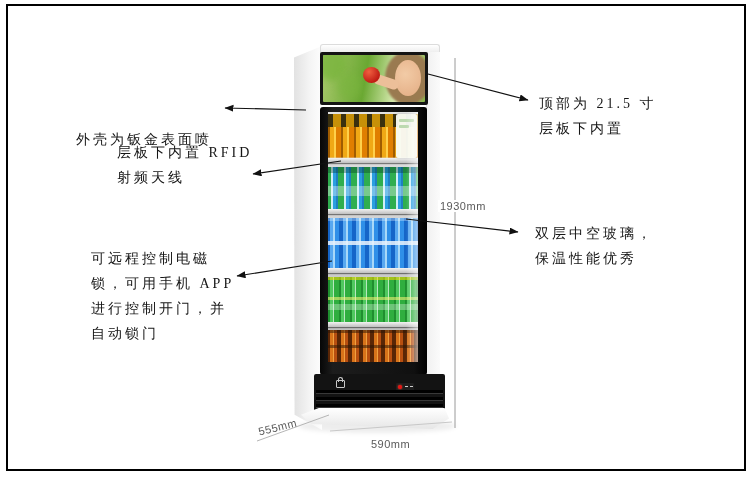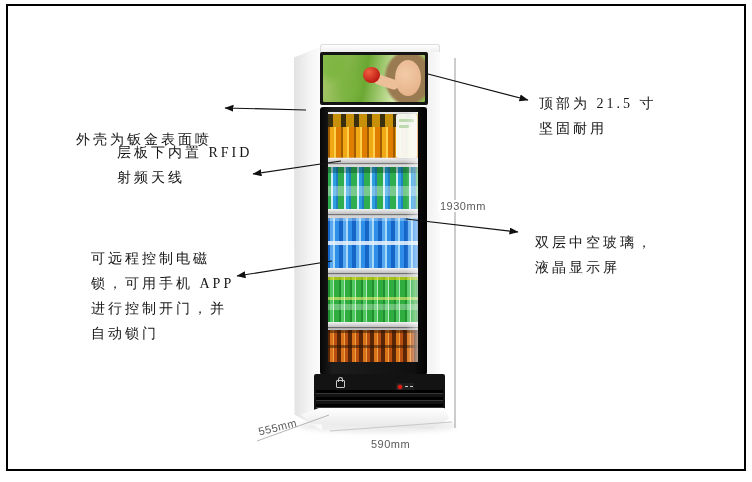--- a/index.html
+++ b/index.html
@@ -179,21 +179,21 @@
 
   <div class="note" style="left:91px;top:246px;">
     <div>可远程控制电磁</div>
     <div>锁，可用手机 APP</div>
     <div>进行控制开门，并</div>
     <div>自动锁门</div>
   </div>
 
   <div class="note" style="left:539px;top:91px;">
     <div>顶部为 21.5 寸</div>
-    <div>坚固耐用</div>
+    <div>层板下内置</div>
   </div>
 
-  <div class="note" style="left:535px;top:230px;">
+  <div class="note" style="left:535px;top:221px;">
     <div>双层中空玻璃，</div>
-    <div>液晶显示屏</div>
+    <div>保温性能优秀</div>
   </div>
 
 </div>
 
 </body></html>

